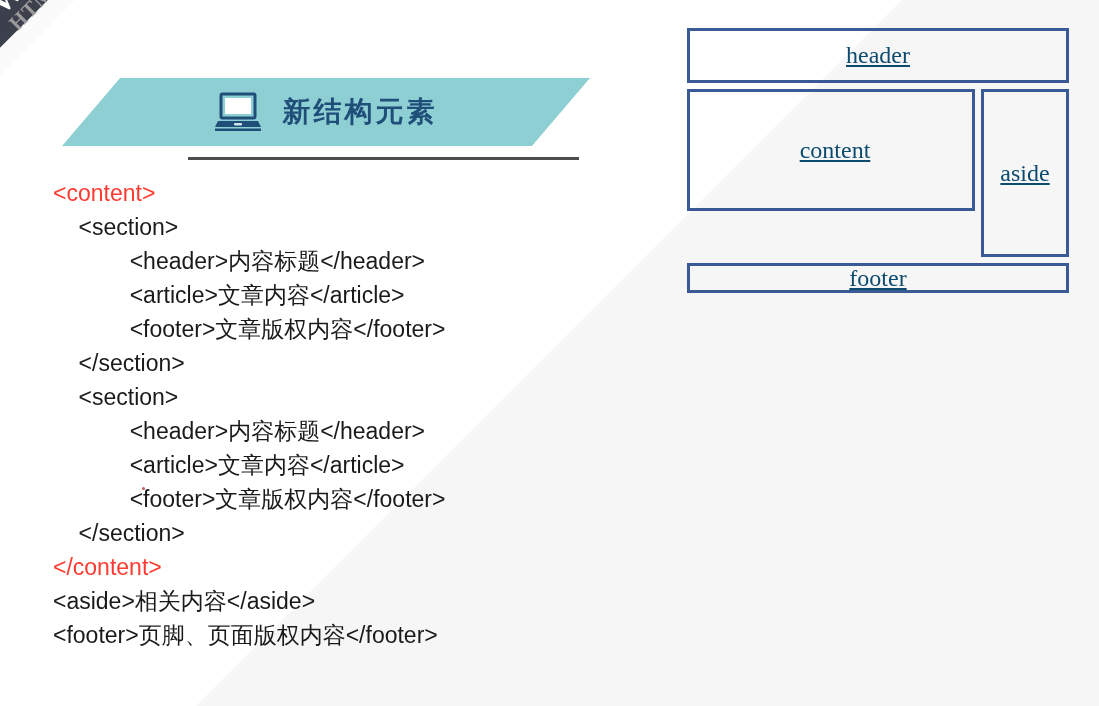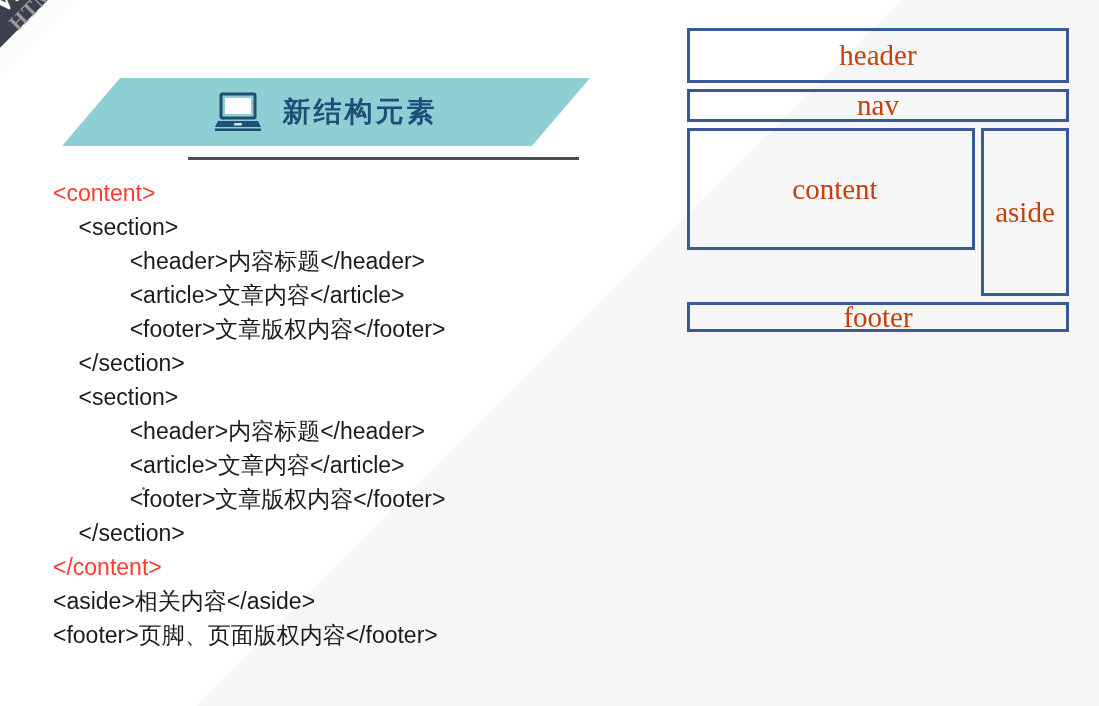--- a/index.html
+++ b/index.html
@@ -159,23 +159,24 @@
     flex-direction: column;
     gap: 6px;
   }
   .diagram-box {
     border: 3px solid #3a5a95;
     background: transparent;
     display: flex;
     align-items: center;
     justify-content: center;
     font-family: "Liberation Serif", serif;
-    font-size: 29px;
-    color: #c2410c;
+    font-size: 24px;
+    color: #0c4a6e;
     box-sizing: border-box;
+    text-decoration: underline;
   }
   #diagram-box-header { height: 55px; }
   #diagram-box-nav    { height: 33px; }
   #diagram-middle-row {
     display: flex;
     gap: 6px;
     height: 168px;
   }
   #diagram-box-content { flex: 0 0 288px; height: 122px; padding-left: 8px; }
   #diagram-box-aside   { flex: 1 1 auto;  height: 168px; }
@@ -205,19 +206,18 @@
   </svg>
   <div id="page-title">新结构元素</div>
 </div>
 <div id="title-rule"></div>
 
 <div id="code-block"><span class="code-line red">&lt;content&gt;</span><span class="code-line">    &lt;section&gt;</span><span class="code-line">            &lt;header&gt;内容标题&lt;/header&gt;</span><span class="code-line">            &lt;article&gt;文章内容&lt;/article&gt;</span><span class="code-line">            &lt;footer&gt;文章版权内容&lt;/footer&gt;</span><span class="code-line">    &lt;/section&gt;</span><span class="code-line">    &lt;section&gt;</span><span class="code-line">            &lt;header&gt;内容标题&lt;/header&gt;</span><span class="code-line">            &lt;article&gt;文章内容&lt;/article&gt;</span><span class="code-line">            &lt;footer&gt;文章版权内容&lt;/footer&gt;</span><span class="code-line">    &lt;/section&gt;</span><span class="code-line red">&lt;/content&gt;</span><span class="code-line">&lt;aside&gt;相关内容&lt;/aside&gt;</span><span class="code-line">&lt;footer&gt;页脚、页面版权内容&lt;/footer&gt;</span></div>
 <div id="stray-dot"></div>
 
 <div id="structure-diagram">
   <div id="diagram-box-header" class="diagram-box">header</div>
-  <div id="diagram-box-nav" class="diagram-box">nav</div>
   <div id="diagram-middle-row">
     <div id="diagram-box-content" class="diagram-box">content</div>
     <div id="diagram-box-aside" class="diagram-box">aside</div>
   </div>
   <div id="diagram-box-footer" class="diagram-box">footer</div>
 </div>
 
 </body></html>

